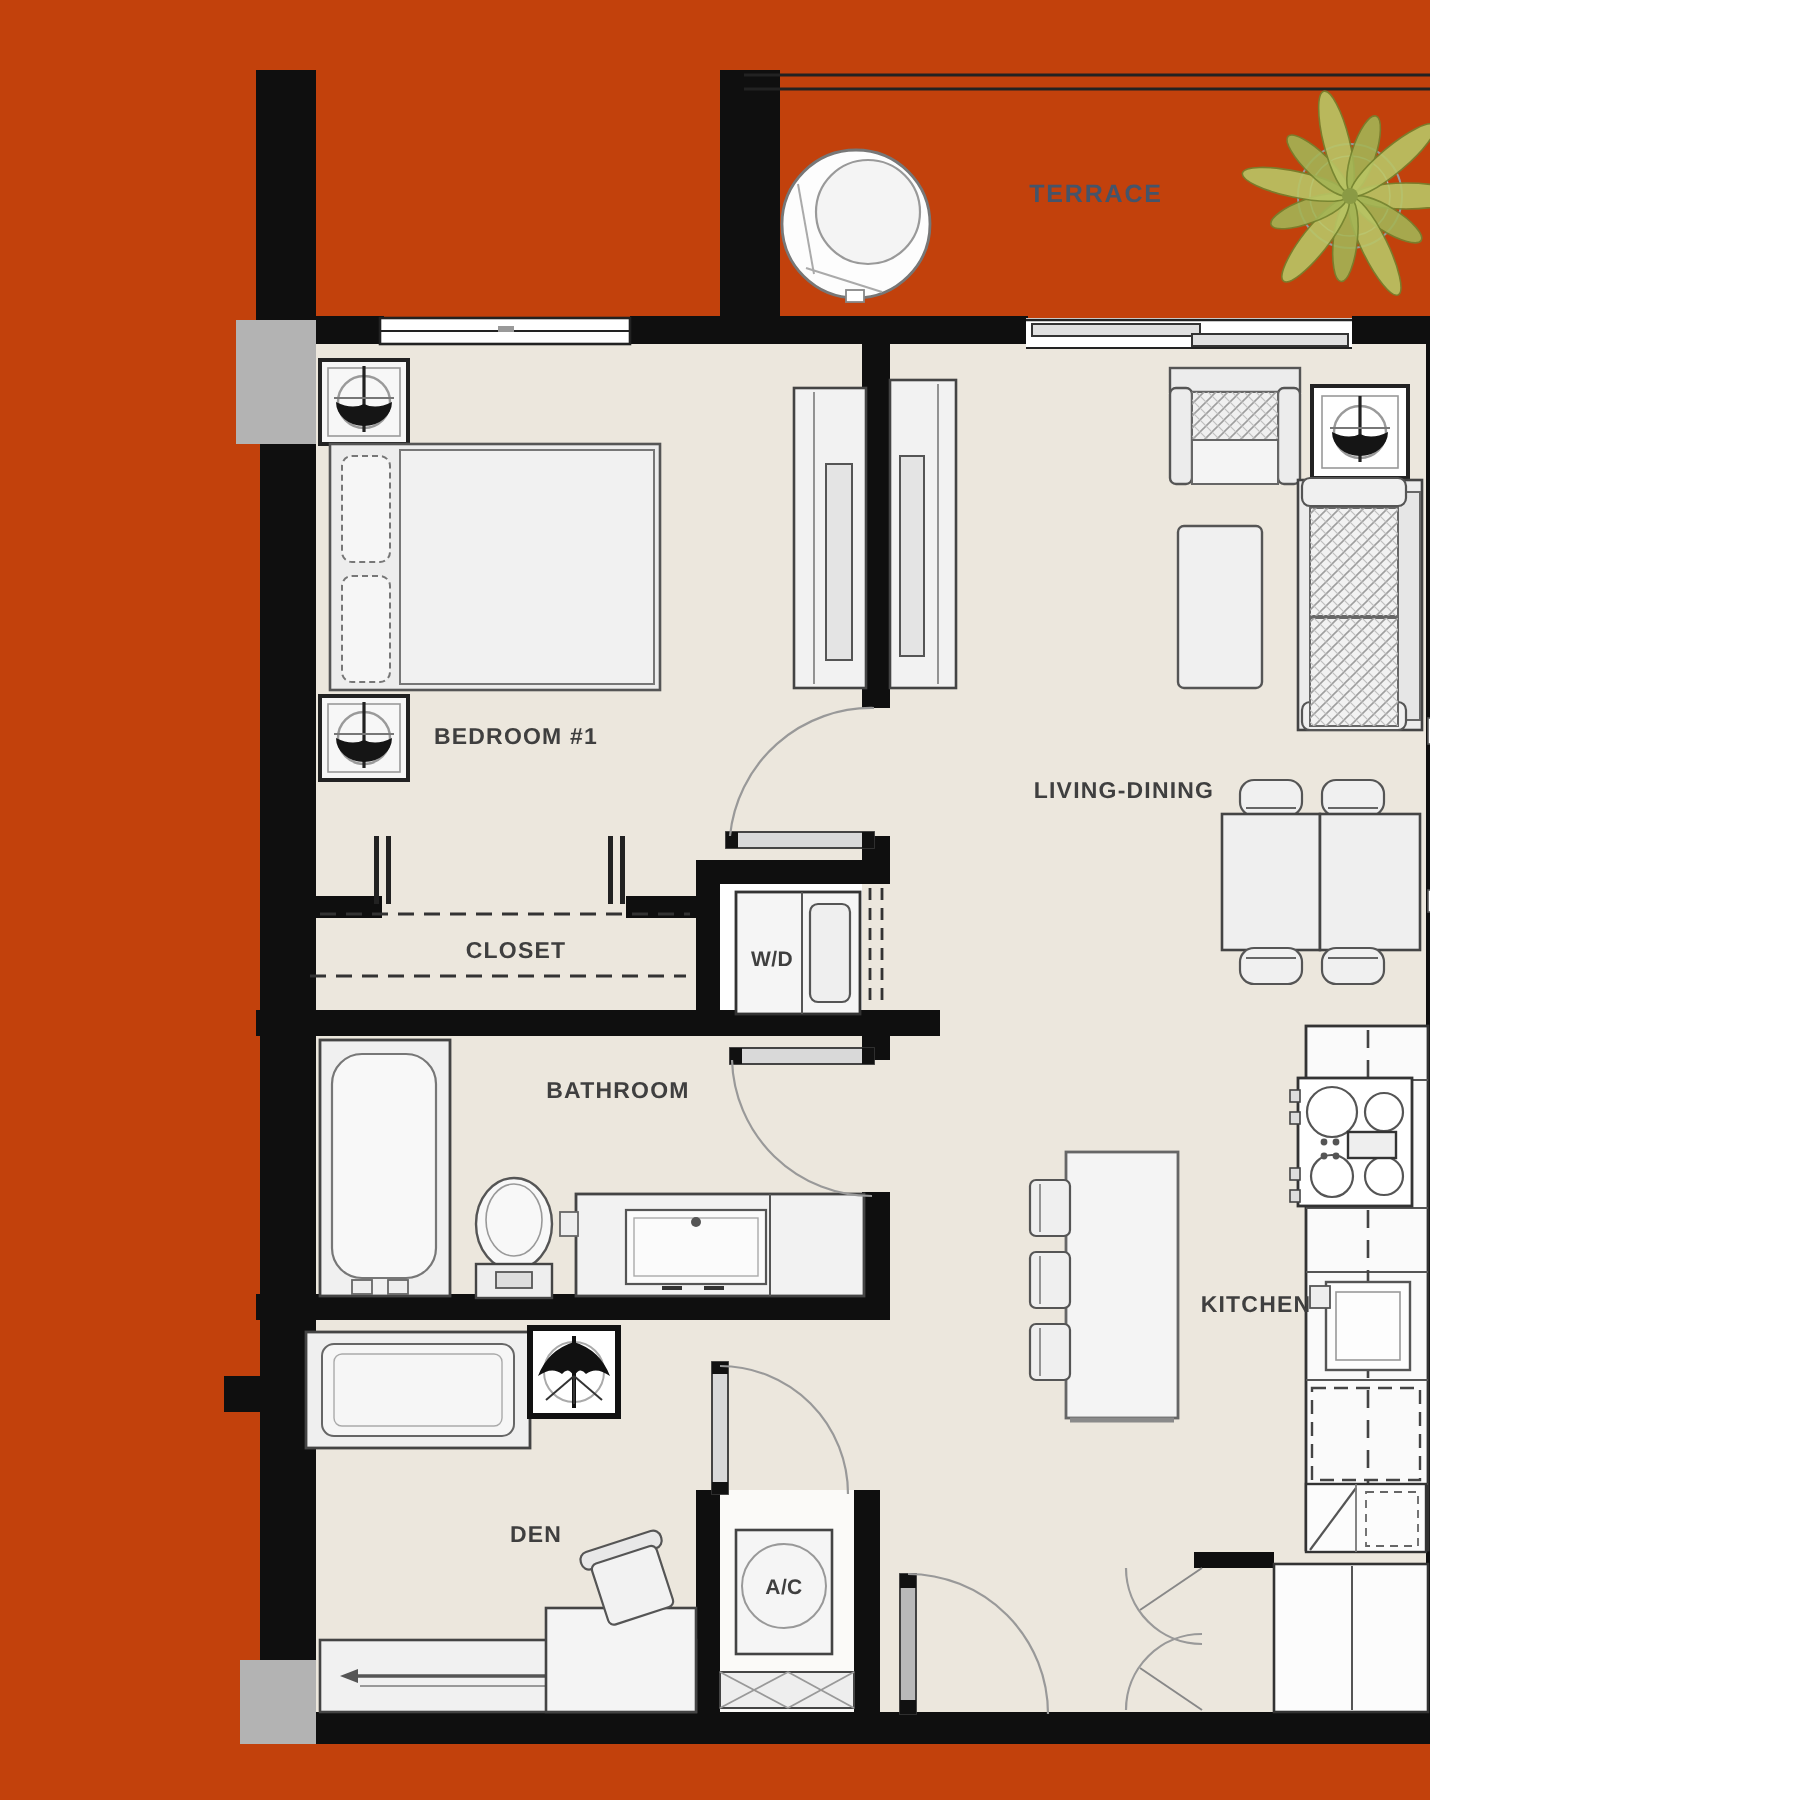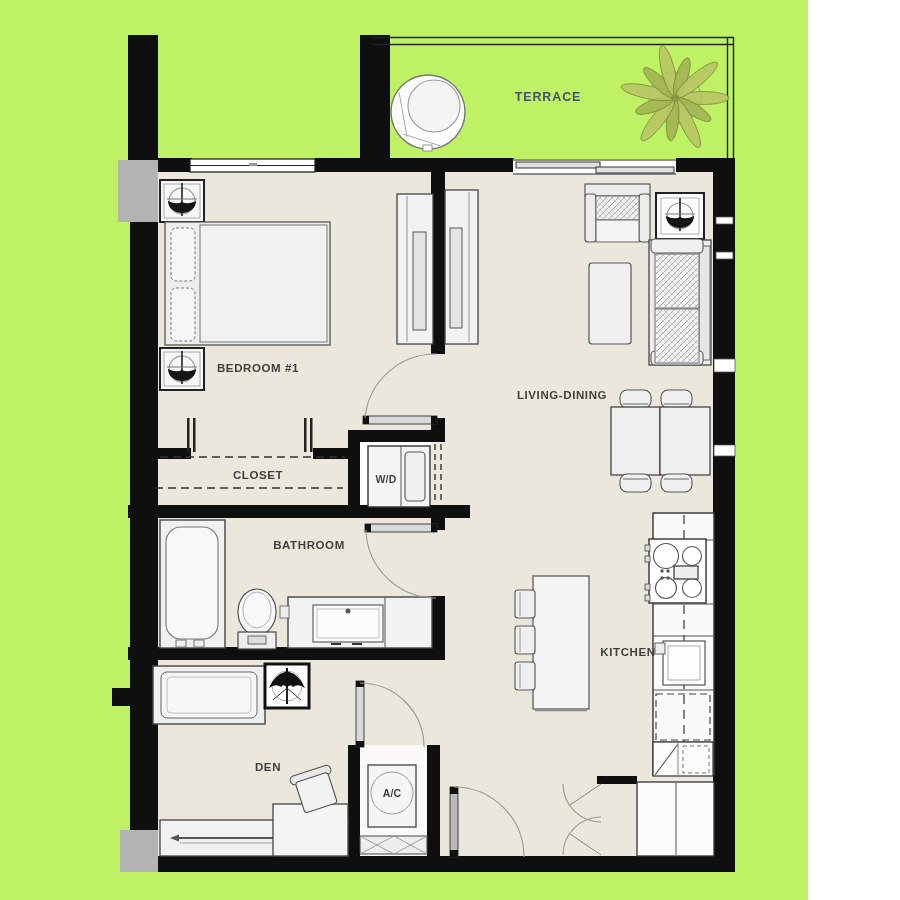--- a/index.html
+++ b/index.html
@@ -1,16 +1,16 @@
 <!DOCTYPE html>
 <html><head>
 <meta charset="utf-8">
 <style>
   html,body{margin:0;padding:0;background:#ffffff;}
-  .stage{position:relative;width:808px;height:900px;background:#bef264;overflow:hidden;
+  .stage{position:relative;width:715px;height:900px;background:#c2410c;overflow:hidden;
          font-family:"Liberation Sans", sans-serif;}
   svg{display:block;}
   text{font-family:"Liberation Sans", sans-serif;font-weight:bold;fill:#3f3f3f;}
   .room-label{font-size:11.5px;letter-spacing:.6px;}
   .small-label{font-size:10.5px;letter-spacing:.2px;}
   .terrace-label{font-size:12.5px;letter-spacing:.9px;fill:#44546a;}
 </style>
 </head>
 <body>
 

